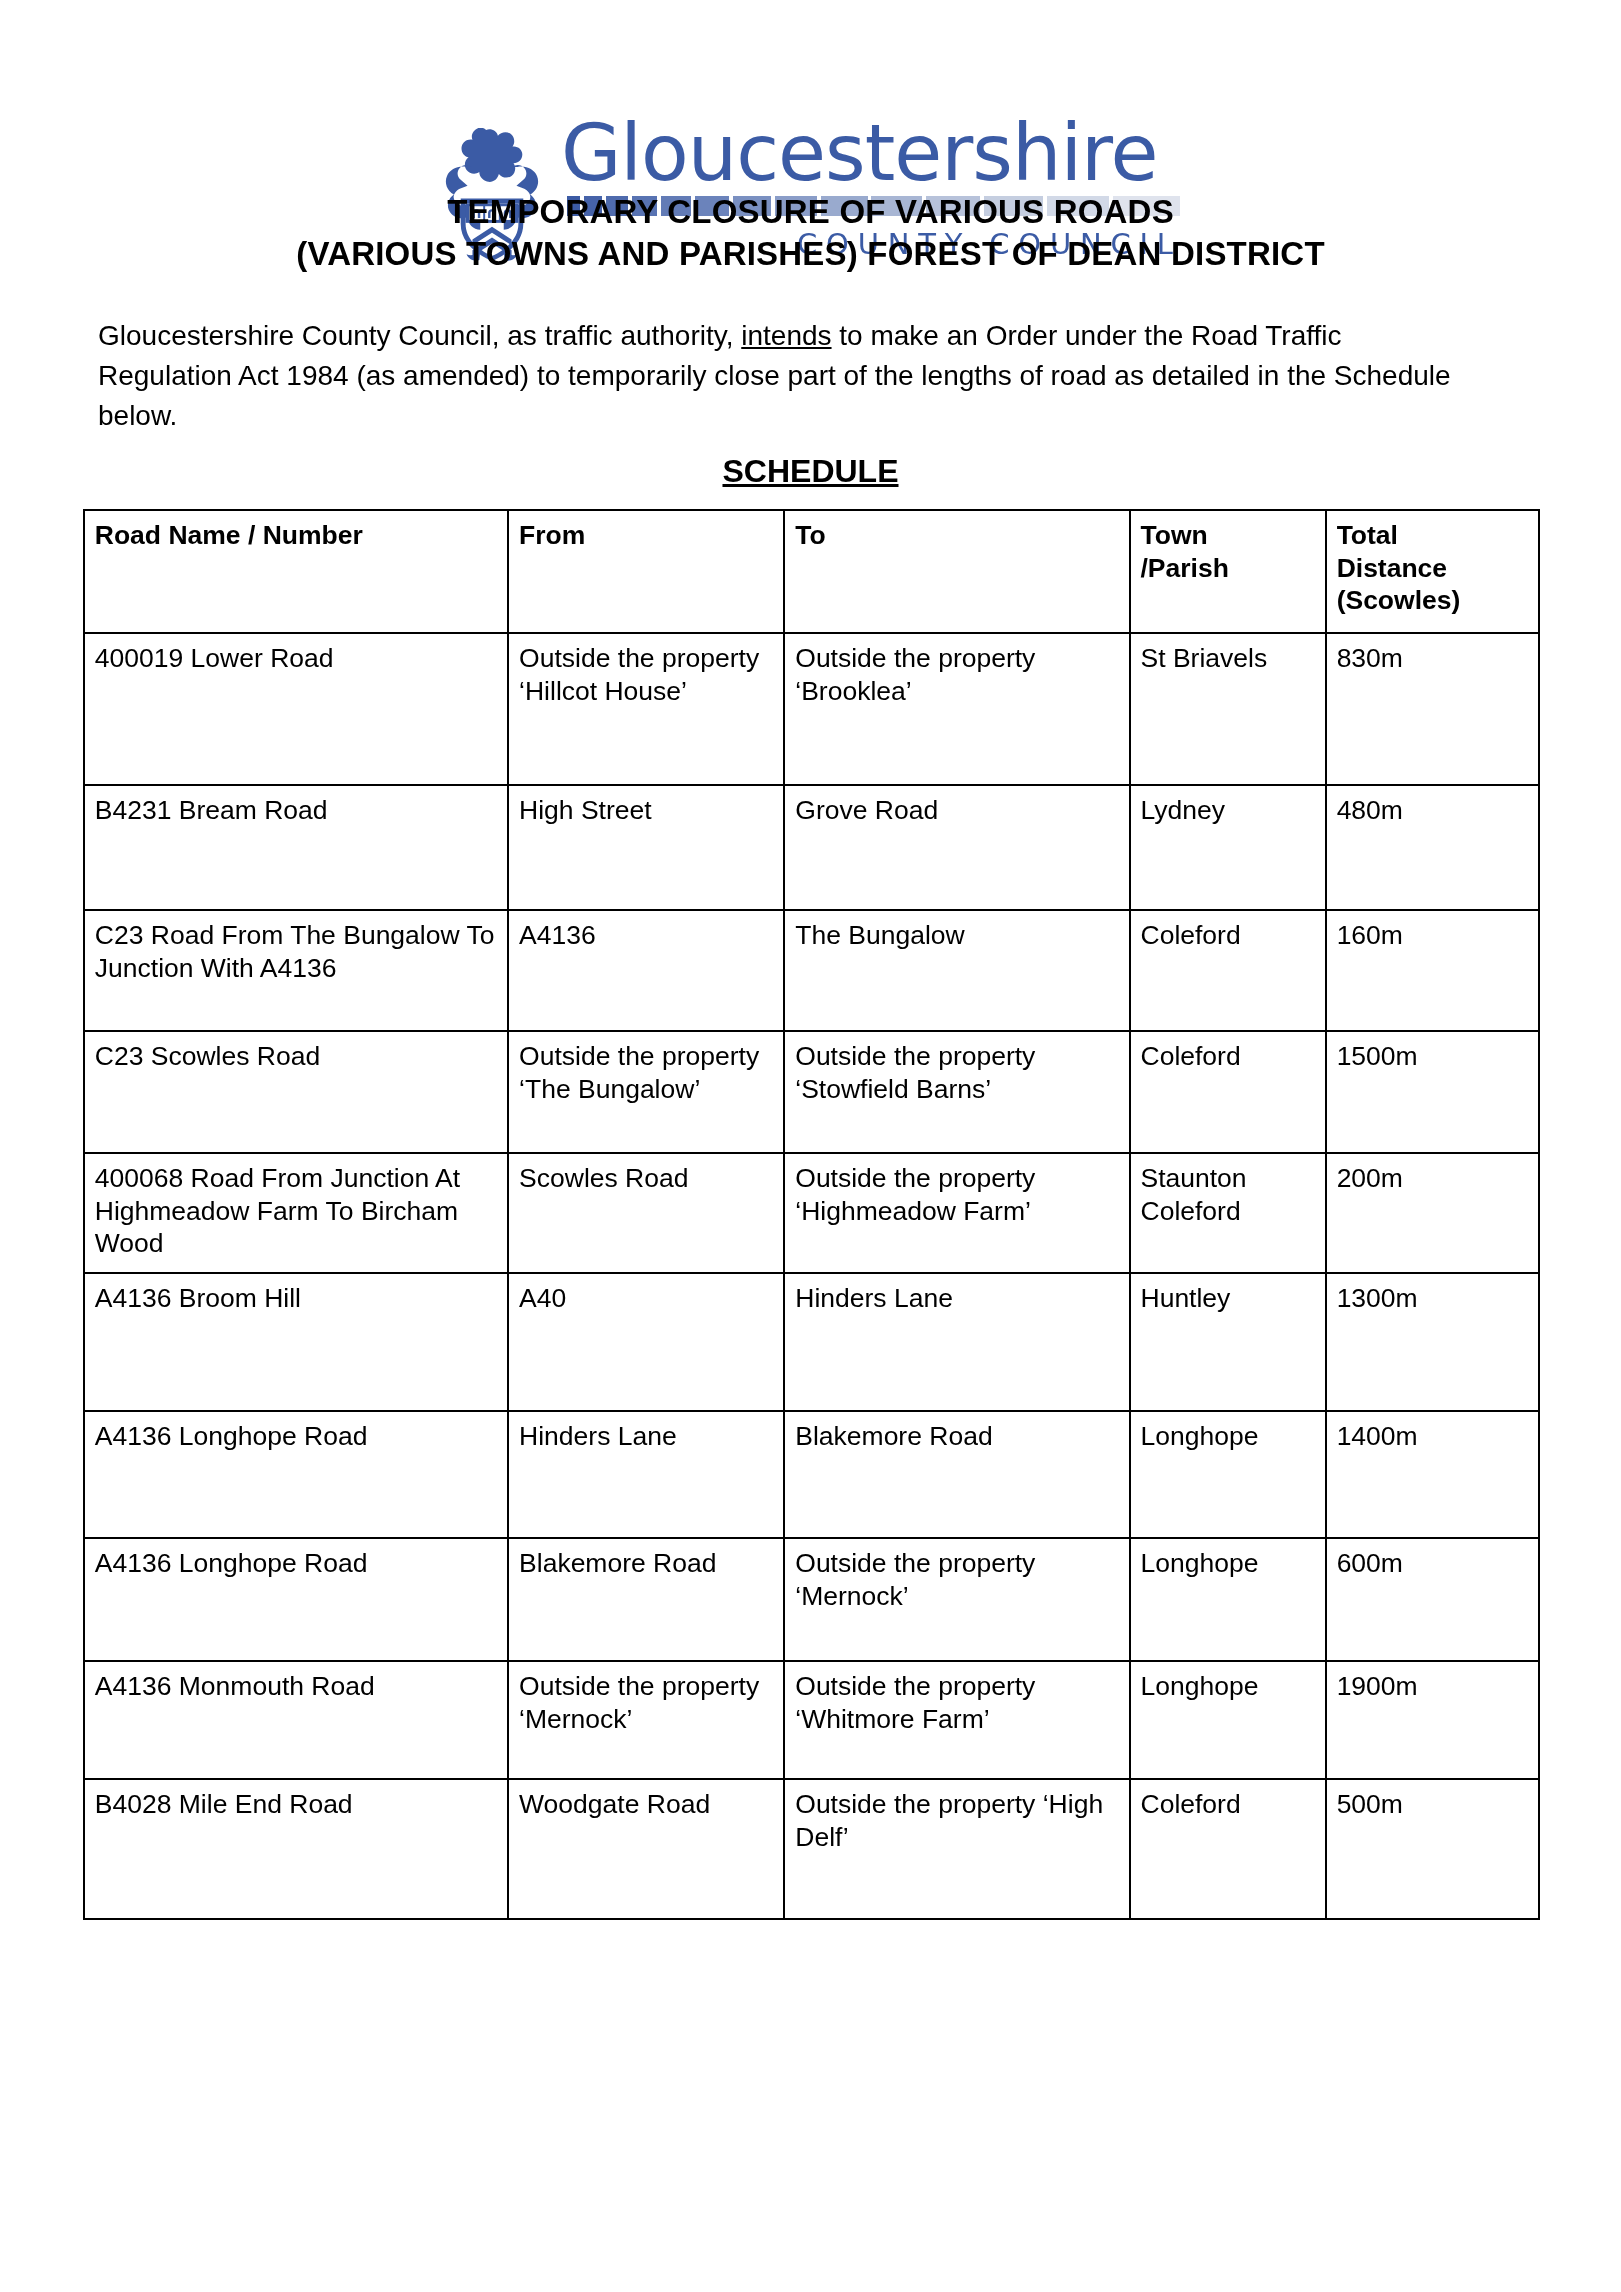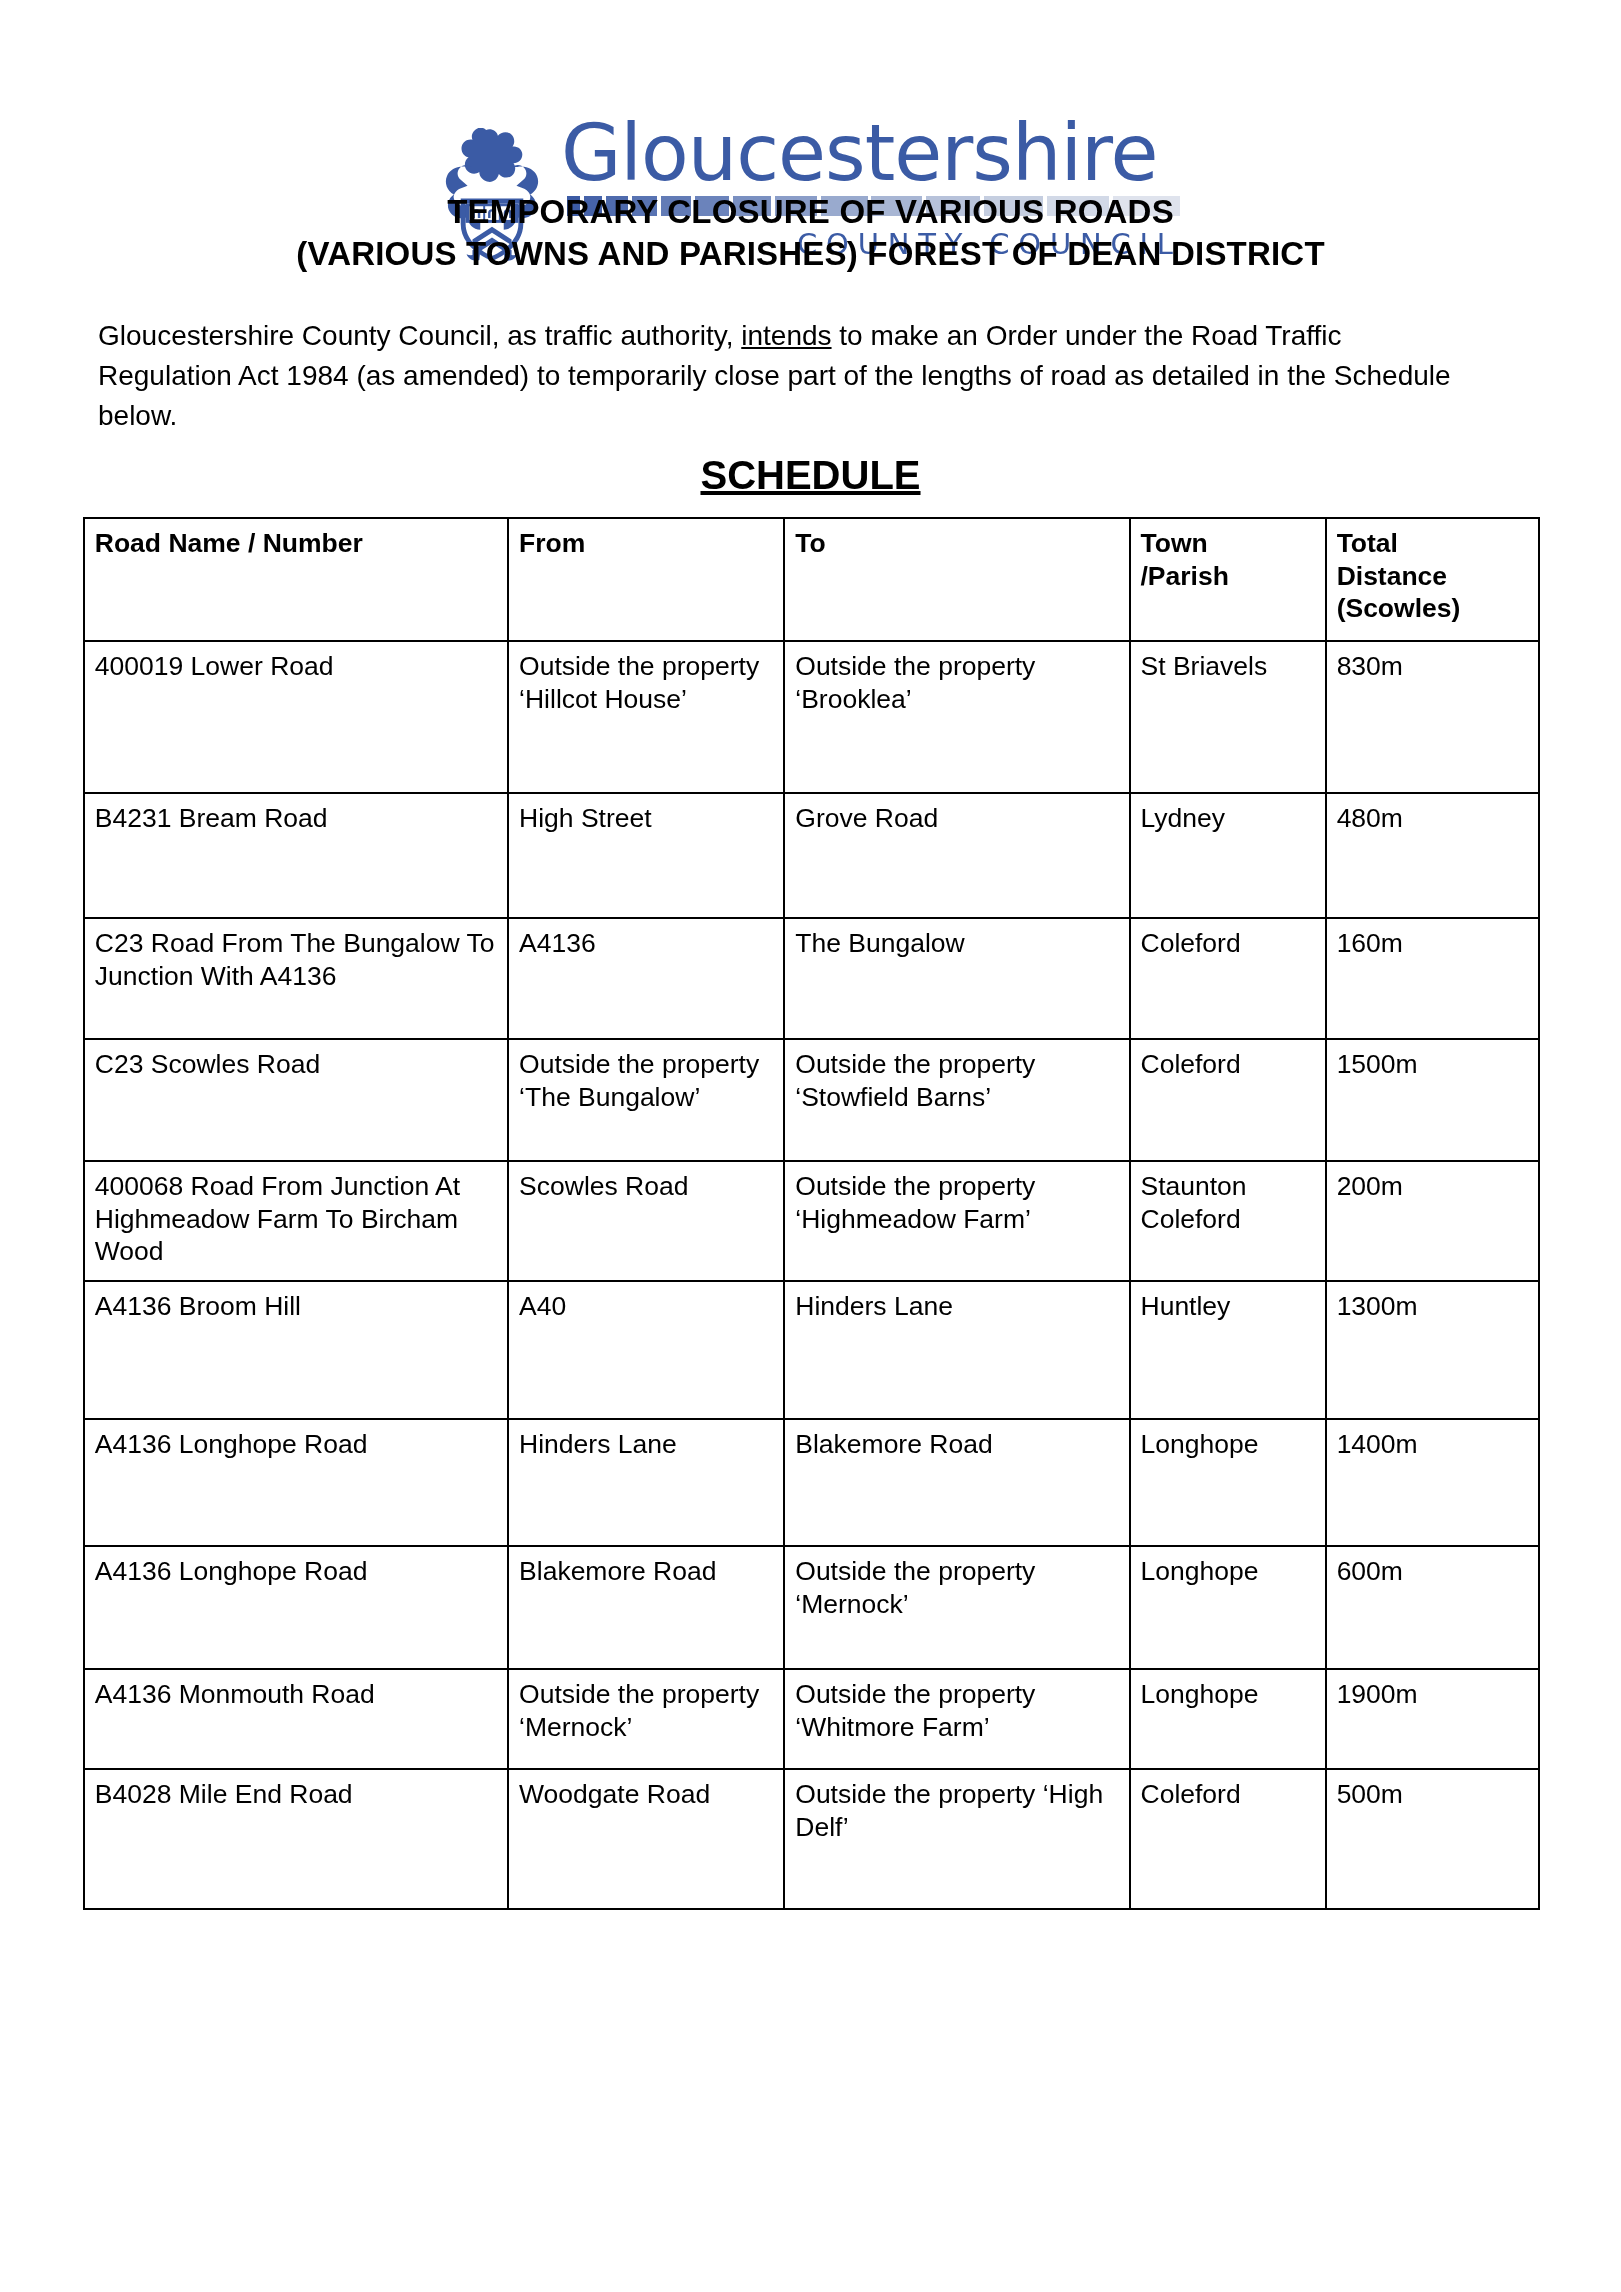--- a/index.html
+++ b/index.html
@@ -94,21 +94,21 @@
     margin: 41px 147px 0 98px;
     font-size: 28px;
     line-height: 1.42;
     text-align: left;
   }
   .intro .u { text-decoration: underline; }
 
   
   .schedule-heading {
     text-align: center;
-    font-size: 40px;
+    font-size: 32px;
     font-weight: bold;
     text-decoration: underline;
     margin-top: 17.6px;
   }
 
   
   .table-wrap {
     margin: 19px 0 0 83px;
     width: 1457px;
   }
@@ -274,21 +274,21 @@
             <td>Longhope</td>
             <td>1400m</td>
           </tr>
           <tr style="height: 123px;">
             <td>A4136 Longhope Road</td>
             <td>Blakemore Road</td>
             <td>Outside the property ‘Mernock’</td>
             <td>Longhope</td>
             <td>600m</td>
           </tr>
-          <tr style="height: 100px;">
+          <tr style="height: 118px;">
             <td>A4136 Monmouth Road</td>
             <td>Outside the property ‘Mernock’</td>
             <td>Outside the property ‘Whitmore Farm’</td>
             <td>Longhope</td>
             <td>1900m</td>
           </tr>
           <tr style="height: 140px;">
             <td>B4028 Mile End Road</td>
             <td>Woodgate Road</td>
             <td>Outside the property ‘High Delf’</td>

